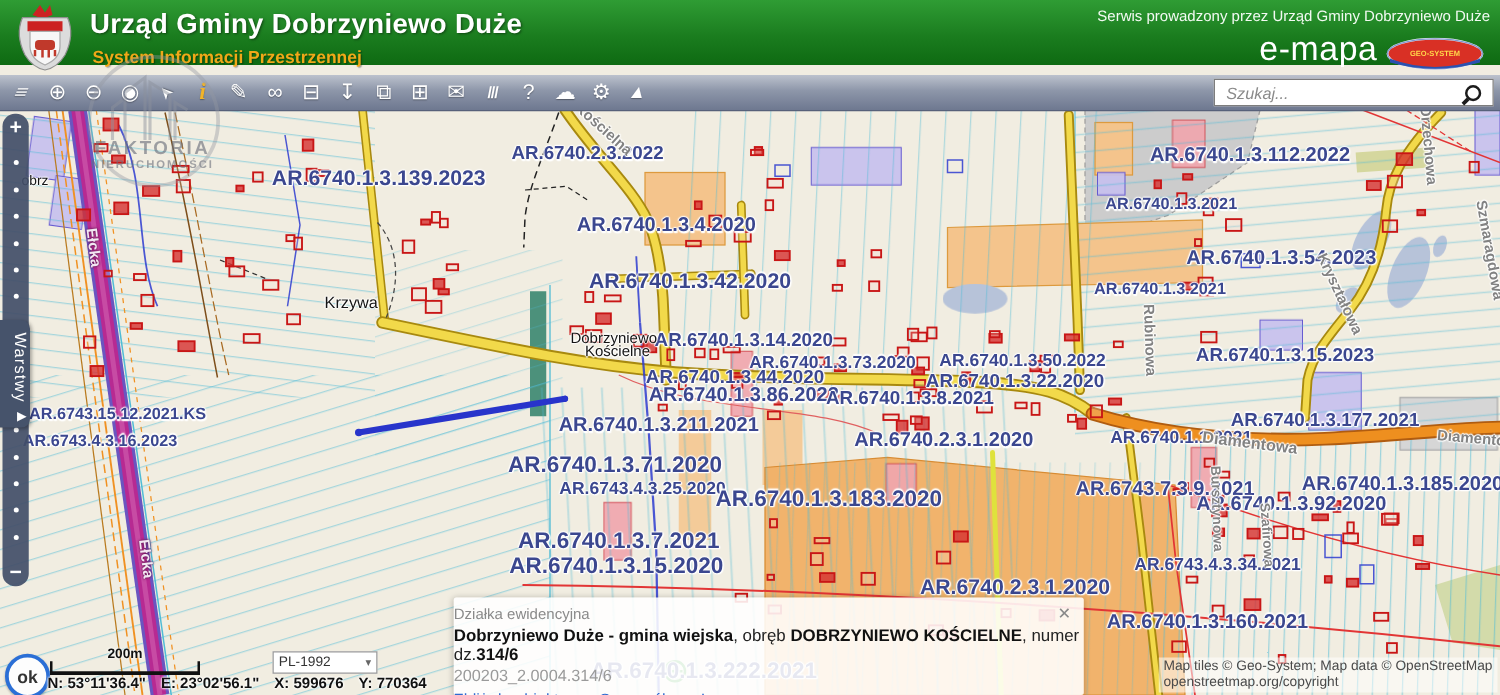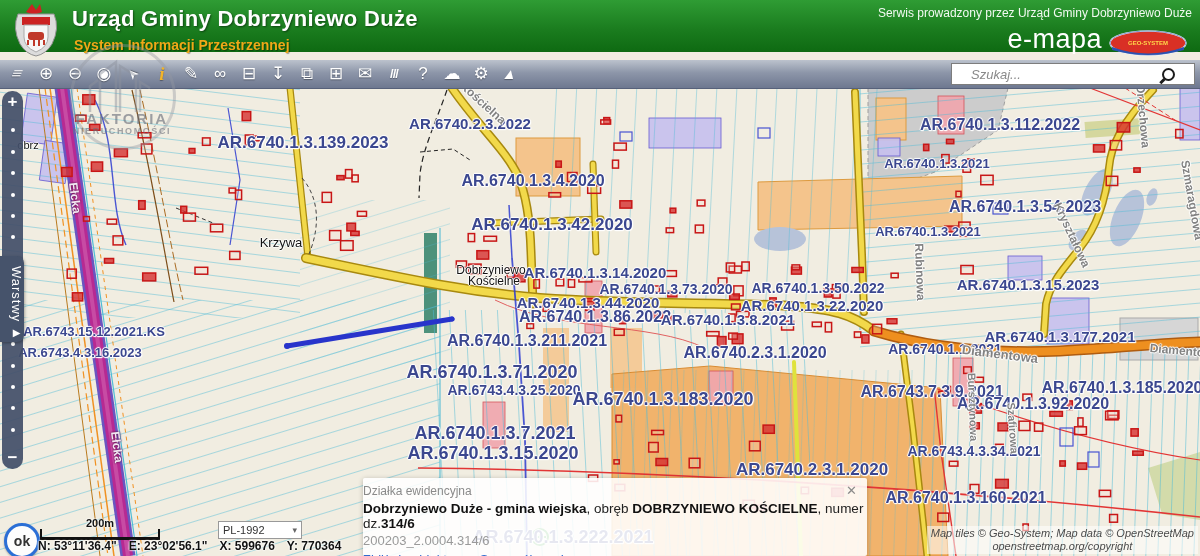--- a/index.html
+++ b/index.html
@@ -22,21 +22,21 @@
            border-bottom:1px solid #57617a;}
   #tb-icons{position:absolute;left:8px;top:0;height:28px;display:flex;align-items:center;gap:11px;}
   .tb-icon{width:18px;text-align:center;font-size:17px;line-height:28px;color:#fff;cursor:pointer;
            text-shadow:0 1px 1px rgba(0,0,0,.35);}
   .tb-icon.info{color:#f2b42a;font-family:"Liberation Serif",serif;font-style:italic;font-weight:bold;font-size:19px;}
   .tb-icon.skew{transform:skewX(-24deg) scaleY(.85);font-weight:bold;}
   .tb-icon.ptr{transform:rotate(-135deg);font-size:13px;}
   .tb-icon.slim{font-size:13px;font-weight:bold;letter-spacing:-1px;}
   .tb-icon.sail{transform:skewX(-14deg);font-size:15px;}
   .search{position:absolute;right:5px;top:3px;width:208px;height:20px;background:#fff;
-          border:1px solid #7d7d7d;display:flex;align-items:center;padding:0 17px;}
+          border:1px solid #7d7d7d;display:flex;align-items:center;padding:0 7px;}
   .search input{flex:1;border:none;outline:none;background:transparent;font-size:13px;
                 font-style:italic;color:#333;font-family:"Liberation Sans",sans-serif;}
   .search input::placeholder{color:#8a8a8a;font-style:italic;}
   .mag{width:9px;height:9px;border:2px solid #1c1c1c;border-radius:50%;position:relative;margin-right:2px;}
   .mag:after{content:"";position:absolute;width:2.5px;height:6px;background:#1c1c1c;
              left:-3px;top:8px;transform:rotate(45deg);}
   
   .leftbar{position:absolute;left:2px;top:91px;width:21px;height:378px;z-index:15;
            background:rgba(66,78,104,.92);border-radius:10px;display:flex;flex-direction:column;
            align-items:center;color:#fff;padding:2px 0;box-sizing:border-box;}
@@ -92,22 +92,22 @@
             text-shadow:0 0 2px #fff,0 0 2px #fff;}
   .sb-bar{width:116px;height:8px;border-left:2px solid #111;border-right:2px solid #111;
           border-bottom:3px solid #111;}
   .crs{position:absolute;left:218px;top:521px;width:74px;height:16px;z-index:8;background:#fff;
        border:1px solid #999;font-size:11px;color:#333;display:flex;align-items:center;
        justify-content:space-between;padding:0 4px;cursor:pointer;}
   .crs .chev{color:#666;font-size:9px;}
   .coords{position:absolute;left:38px;top:539px;z-index:8;font-size:12px;font-weight:bold;color:#111;
           text-shadow:0 0 2px #fff,0 0 2px #fff,0 0 2px #fff;}
   .coords span{margin-right:12px;}
-  .attribution{position:absolute;right:2px;top:526px;z-index:8;text-align:center;font-size:11px;
-               color:#4a4a4a;line-height:13px;background:rgba(255,255,255,.55);padding:1px 4px;font-style:italic;}
+  .attribution{position:absolute;right:2px;top:526px;z-index:8;text-align:left;font-size:11px;
+               color:#4a4a4a;line-height:13px;background:rgba(255,255,255,.55);padding:1px 4px;}
 </style>
 </head>
 <body>
 
 <div class="map">
 <svg width="1200" height="556" viewBox="0 0 1200 556">
   <defs>
     <pattern id="pA" width="13" height="13" patternUnits="userSpaceOnUse" patternTransform="rotate(7)">
           <path d="M0,0.5 H13" stroke="#4fbcd6" stroke-width="1" opacity="0.55"></path>
         </pattern>

